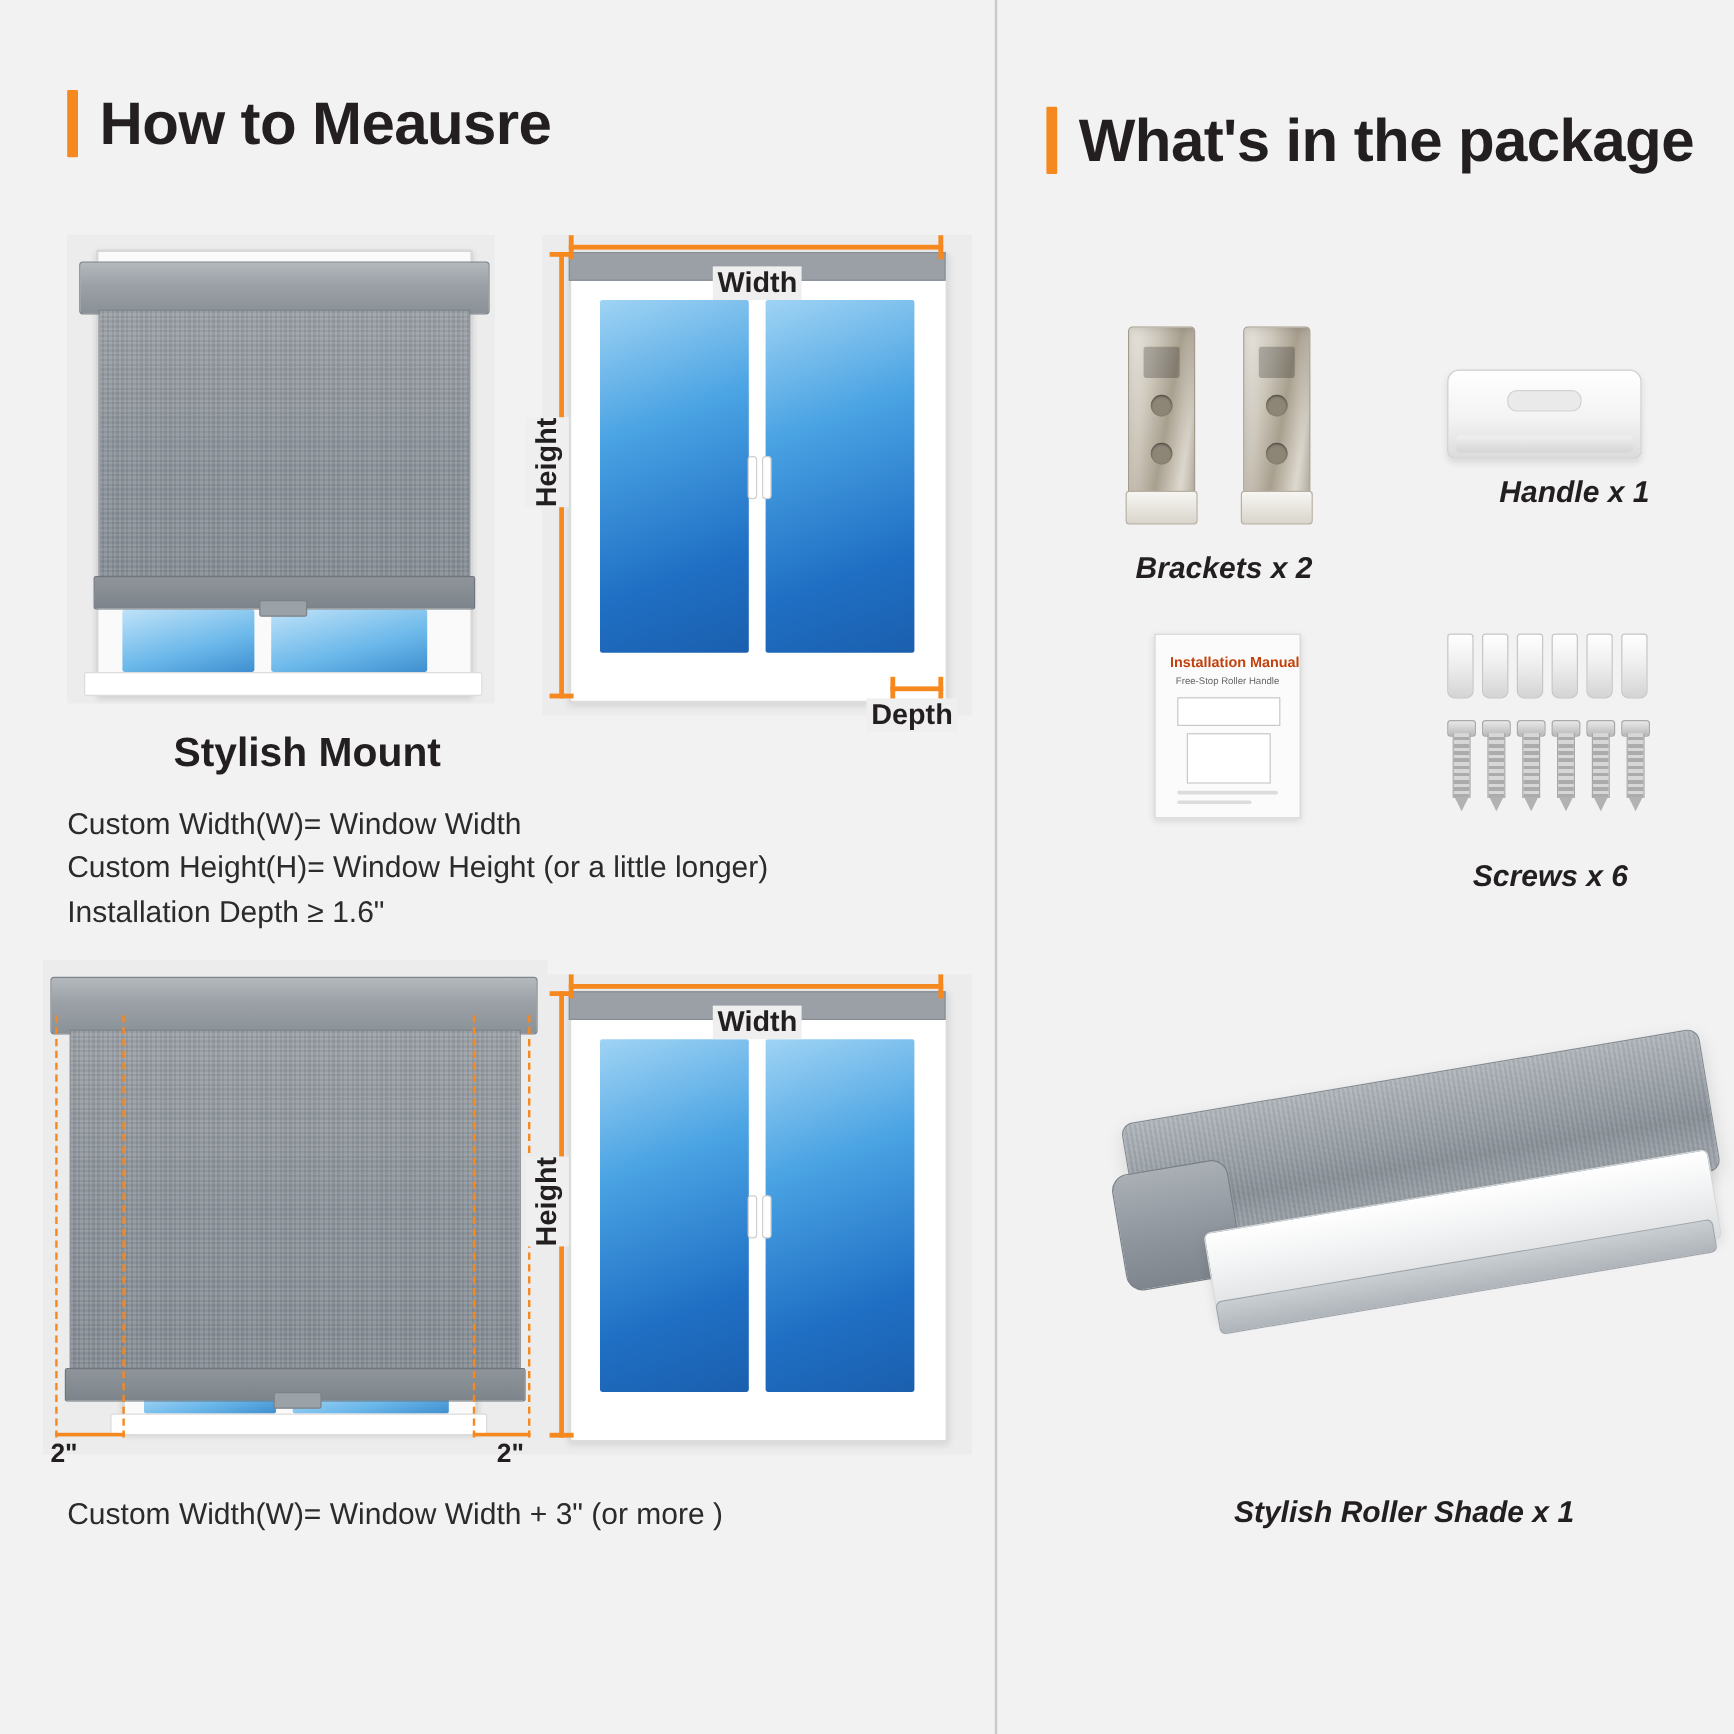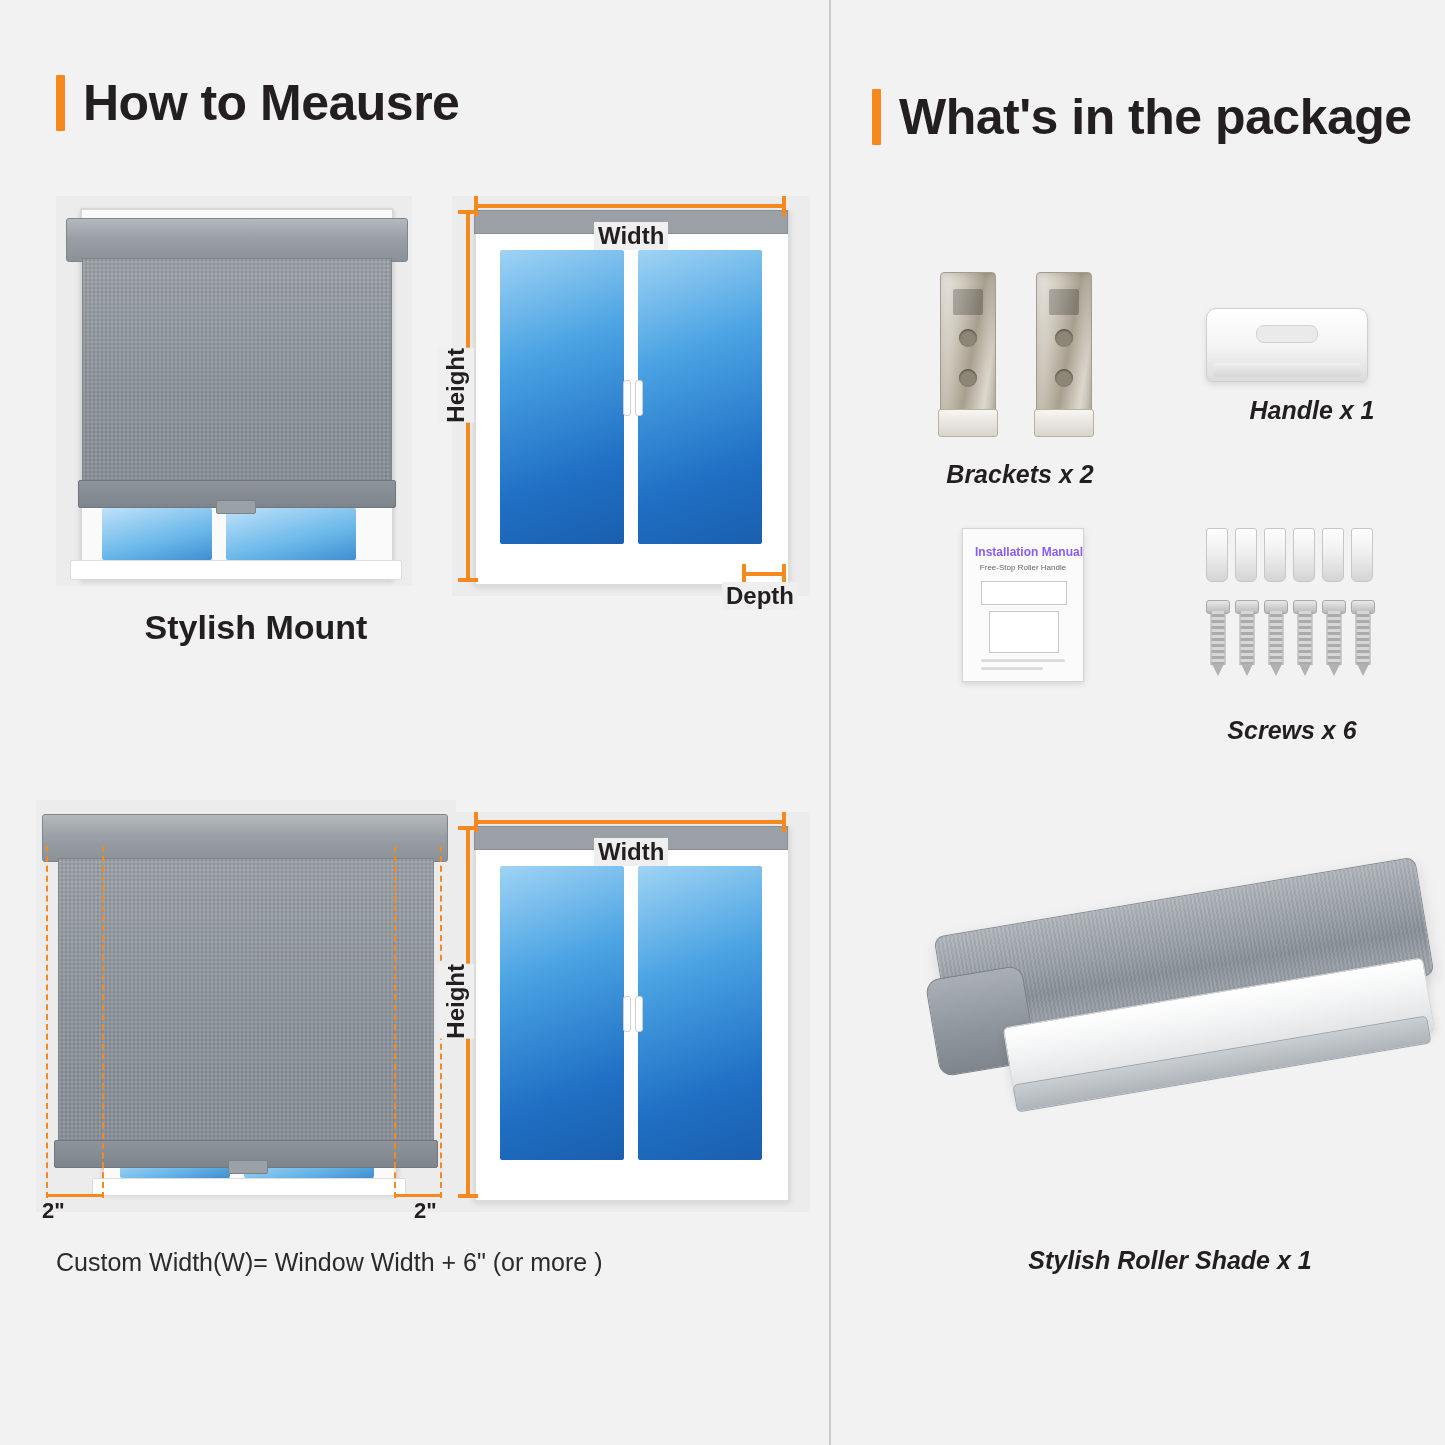--- a/index.html
+++ b/index.html
@@ -132,21 +132,21 @@
     position:absolute;left:6px;right:6px;bottom:4px;height:14px;
     background:linear-gradient(180deg,#f0f0f0,#d5d5d5);border-radius:4px;
   }
 
   .manual{
     position:absolute;background:#fbfbfb;border:1px solid #d5d5d5;
     box-shadow:0 2px 6px rgba(0,0,0,0.12);
   }
   .manual .m-title{
     position:absolute;left:12px;right:0;top:16px;text-align:center;
-    font-size:12px;font-weight:bold;color:#8b5cf6;
+    font-size:12px;font-weight:bold;color:#c2410c;
   }
   .manual .m-sub{
     position:absolute;left:0;right:0;top:34px;text-align:center;
     font-size:8px;color:#666;
   }
   .manual .m-box{position:absolute;border:1px solid #c8c8c8;background:#fff;}
   .manual .m-line{position:absolute;height:3px;background:#dcdcdc;border-radius:2px;}
 
   .anchor{
     position:absolute;
@@ -262,20 +262,25 @@
     <div class="dim-label vert" style="left:-14px;top:152px;">Height</div>
 
     <div class="dim-line" style="left:290px;top:376px;width:44px;height:4px;"></div>
     <div class="tick" style="left:290px;top:368px;width:4px;height:20px;"></div>
     <div class="tick" style="left:330px;top:368px;width:4px;height:20px;"></div>
     <div class="dim-label" style="left:270px;top:386px;">Depth</div>
   </div>
 
   <div class="mount-block" style="left:56px;top:608px;width:730px;">
     <div class="mount-title" style="width:400px;">Stylish Mount</div>
+    <div class="mount-lines" style="margin-top:22px;">
+      <div>Custom Width(W)= Window Width</div>
+      <div>Custom Height(H)= Window Height (or a little longer)</div>
+      <div>Installation Depth ≥ 1.6"</div>
+    </div>
   </div>
 
   <div class="shade-art" style="left:36px;top:800px;width:420px;height:412px;">
     <div class="wall"></div>
 
     <div class="win-frame" style="left:66px;top:40px;width:292px;height:350px;background:#fafafa;"></div>
 
     <div class="glass small" style="left:84px;top:352px;width:110px;height:26px;"></div>
     <div class="glass small" style="left:208px;top:352px;width:130px;height:26px;"></div>
 
@@ -319,21 +324,21 @@
     <div class="dim-label" style="left:142px;top:26px;">Width</div>
 
     <div class="dim-line" style="left:14px;top:14px;width:4px;height:372px;"></div>
     <div class="tick" style="left:6px;top:14px;width:20px;height:4px;"></div>
     <div class="tick" style="left:6px;top:382px;width:20px;height:4px;"></div>
     <div class="dim-label vert" style="left:-14px;top:152px;">Height</div>
   </div>
 
   <div class="mount-block" style="left:56px;top:1222px;width:730px;">
     <div class="mount-lines" style="margin-top:22px;">
-      <div>Custom Width(W)= Window Width + 6" (or more )</div>
+      <div>Custom Width(W)= Window Width + 3" (or more )</div>
     </div>
   </div>
 
   <div style="position:absolute;left:930px;top:272px;width:180px;height:180px;">
     <div class="bracket" style="left:10px;top:0;width:54px;height:160px;">
       <div class="slot" style="left:12px;top:16px;width:30px;height:26px;"></div>
       <div class="hole" style="left:18px;top:56px;width:18px;height:18px;"></div>
       <div class="hole" style="left:18px;top:96px;width:18px;height:18px;"></div>
       <div class="base"></div>
     </div>

